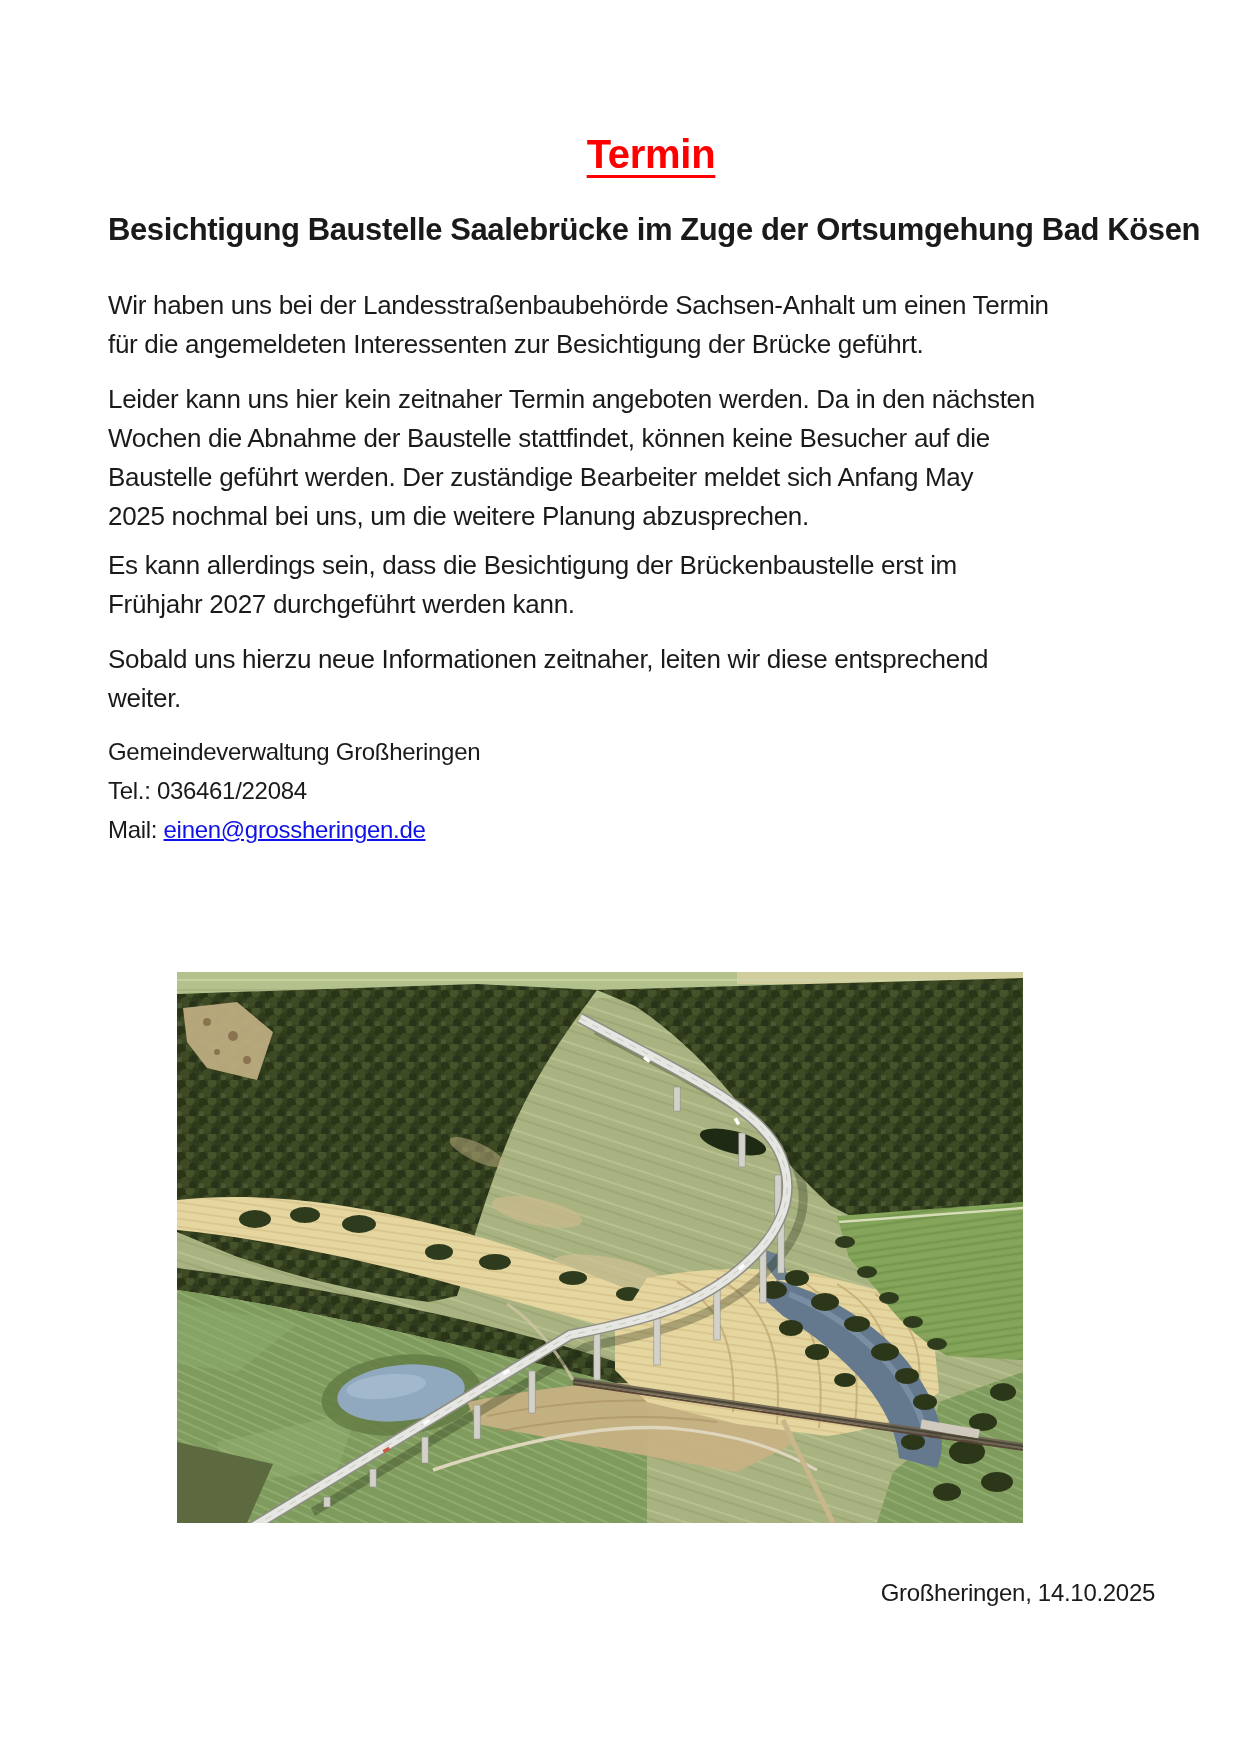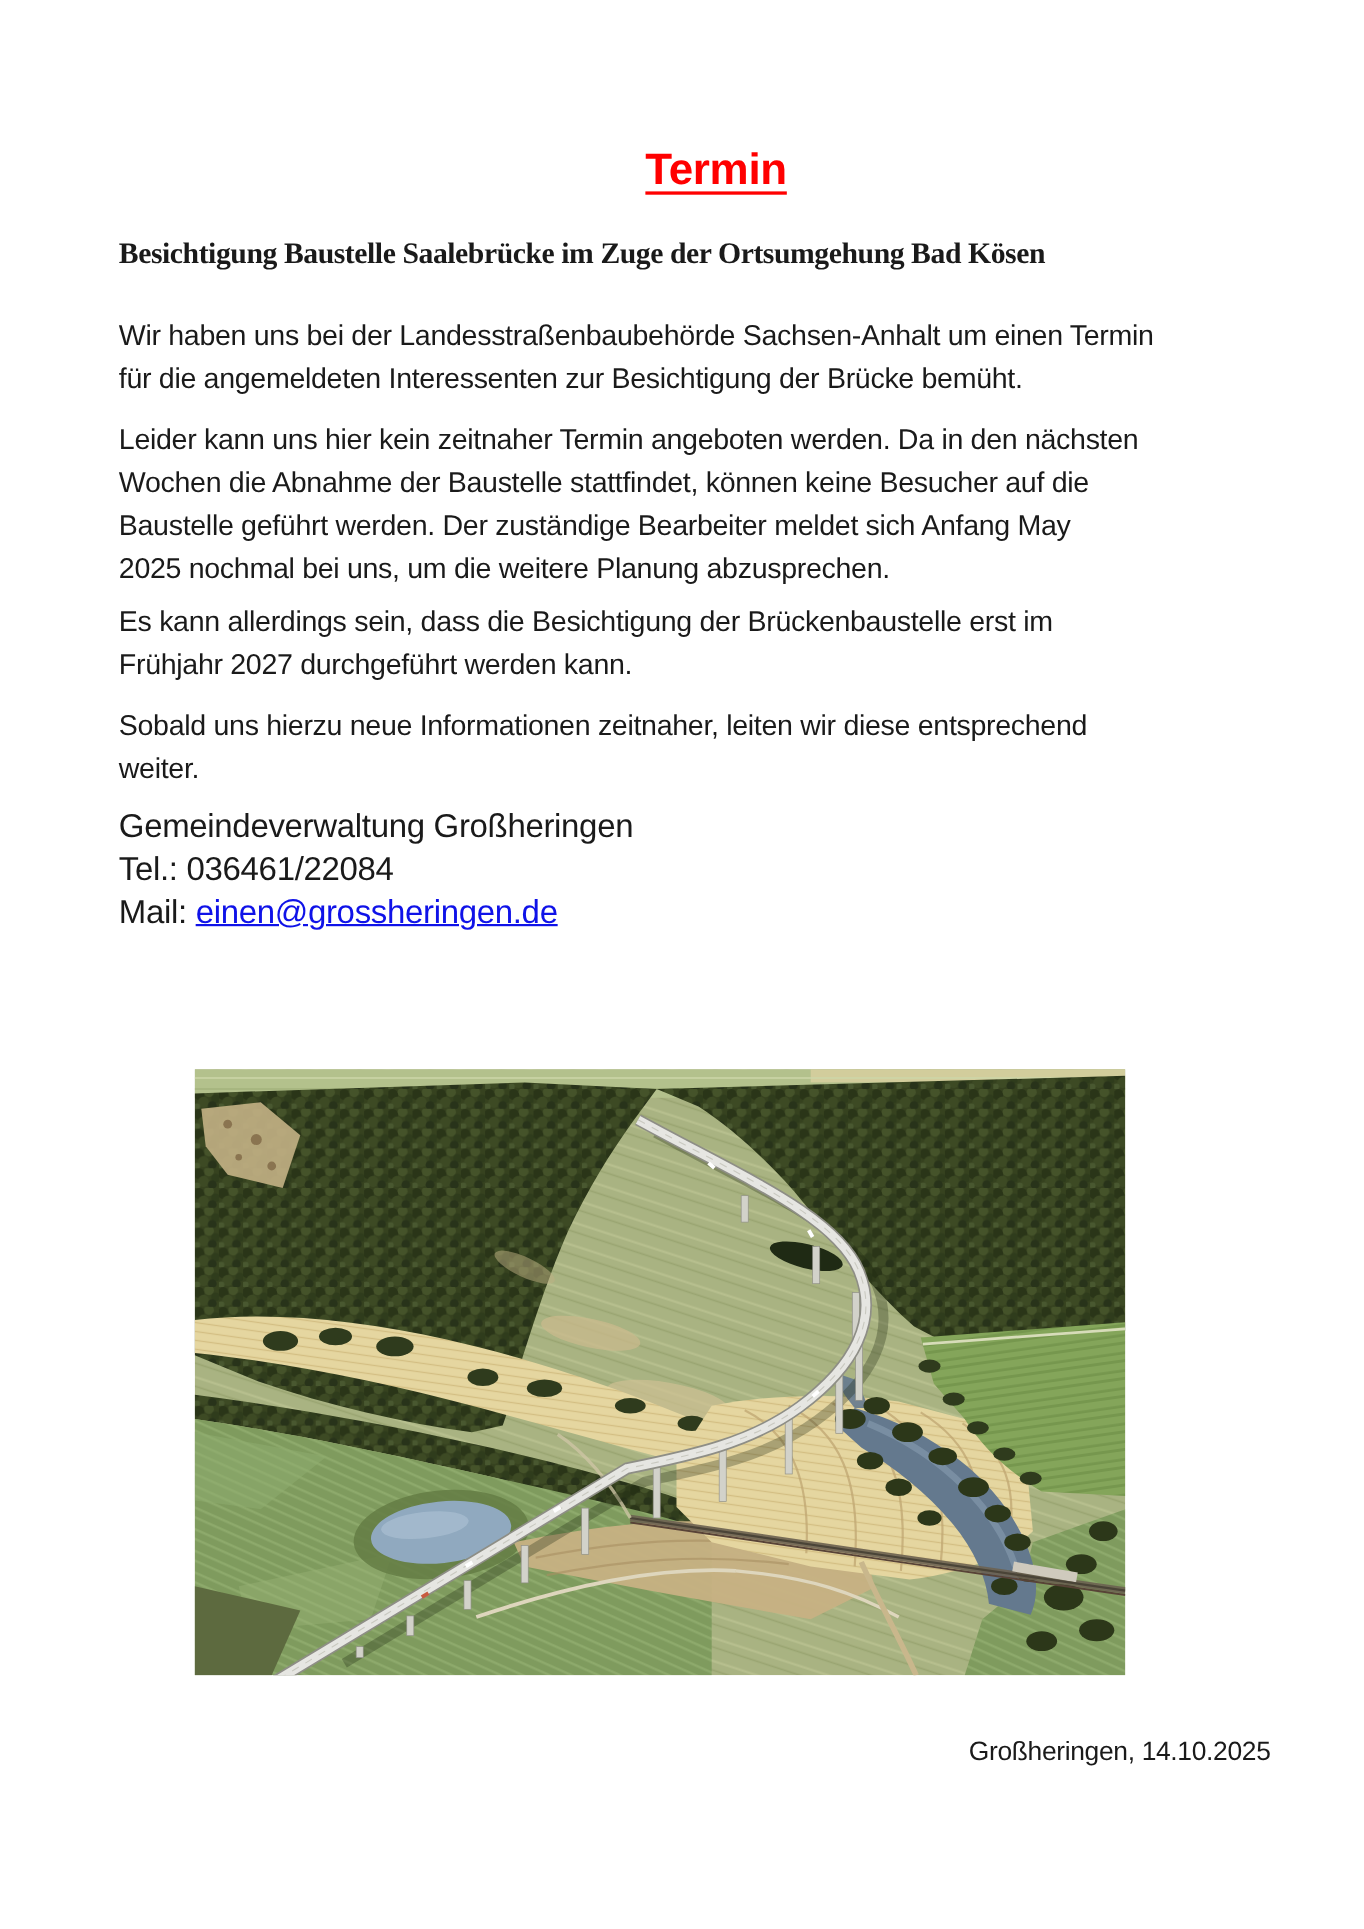--- a/index.html
+++ b/index.html
@@ -18,34 +18,34 @@
     font-size:40px;line-height:48px;font-weight:bold;
     text-align:center;
     color:var(--title-red,#ff0000);
     text-decoration:underline;
     text-decoration-thickness:3px;
     text-underline-offset:7px;
     letter-spacing:-0.3px;
   }
   .doc-heading{
     margin:34px 0 0 0;
-    font-size:27px;line-height:36px;font-weight:bold;
-    letter-spacing:-0.4px;white-space:nowrap;font-family:Liberation Serif, serif;
+    font-size:31px;line-height:36px;font-weight:bold;
+    letter-spacing:-0.4px;white-space:nowrap;
   }
   .body-par{
     font-size:26px;line-height:39px;
     letter-spacing:-0.3px;
     white-space:pre;
     margin:0;
   }
   .p1{margin-top:38px}
   .p2{margin-top:16px}
   .p3{margin-top:10px}
   .p4{margin-top:16px}
-  .contact{margin-top:14px;font-size:30px;line-height:39px;letter-spacing:-0.3px;}
+  .contact{margin-top:14px;font-size:24px;line-height:39px;letter-spacing:-0.3px;}
   .contact a{
     color:var(--link-blue,#0f12e8);
     text-decoration:underline;
     text-decoration-thickness:2px;
     cursor:pointer;
   }
   figure.photo{
     margin:123px 0 0 69px;
     width:846px;height:551px;
     padding:0;line-height:0;
@@ -59,21 +59,21 @@
 </head>
 <body>
 
 <div class="page">
 
   <h1 class="doc-title">Termin</h1>
 
   <h2 class="doc-heading">Besichtigung Baustelle Saalebrücke im Zuge der Ortsumgehung Bad Kösen</h2>
 
   <p class="body-par p1">Wir haben uns bei der Landesstraßenbaubehörde Sachsen-Anhalt um einen Termin
-für die angemeldeten Interessenten zur Besichtigung der Brücke bemüht.</p>
+für die angemeldeten Interessenten zur Besichtigung der Brücke geführt.</p>
   <p class="body-par p2">Leider kann uns hier kein zeitnaher Termin angeboten werden. Da in den nächsten
 Wochen die Abnahme der Baustelle stattfindet, können keine Besucher auf die
 Baustelle geführt werden. Der zuständige Bearbeiter meldet sich Anfang May
 2025 nochmal bei uns, um die weitere Planung abzusprechen.</p>
   <p class="body-par p3">Es kann allerdings sein, dass die Besichtigung der Brückenbaustelle erst im
 Frühjahr 2027 durchgeführt werden kann.</p>
   <p class="body-par p4">Sobald uns hierzu neue Informationen zeitnaher, leiten wir diese entsprechend
 weiter.</p>
 
   <p class="contact"><span>Gemeindeverwaltung Großheringen</span><br>

